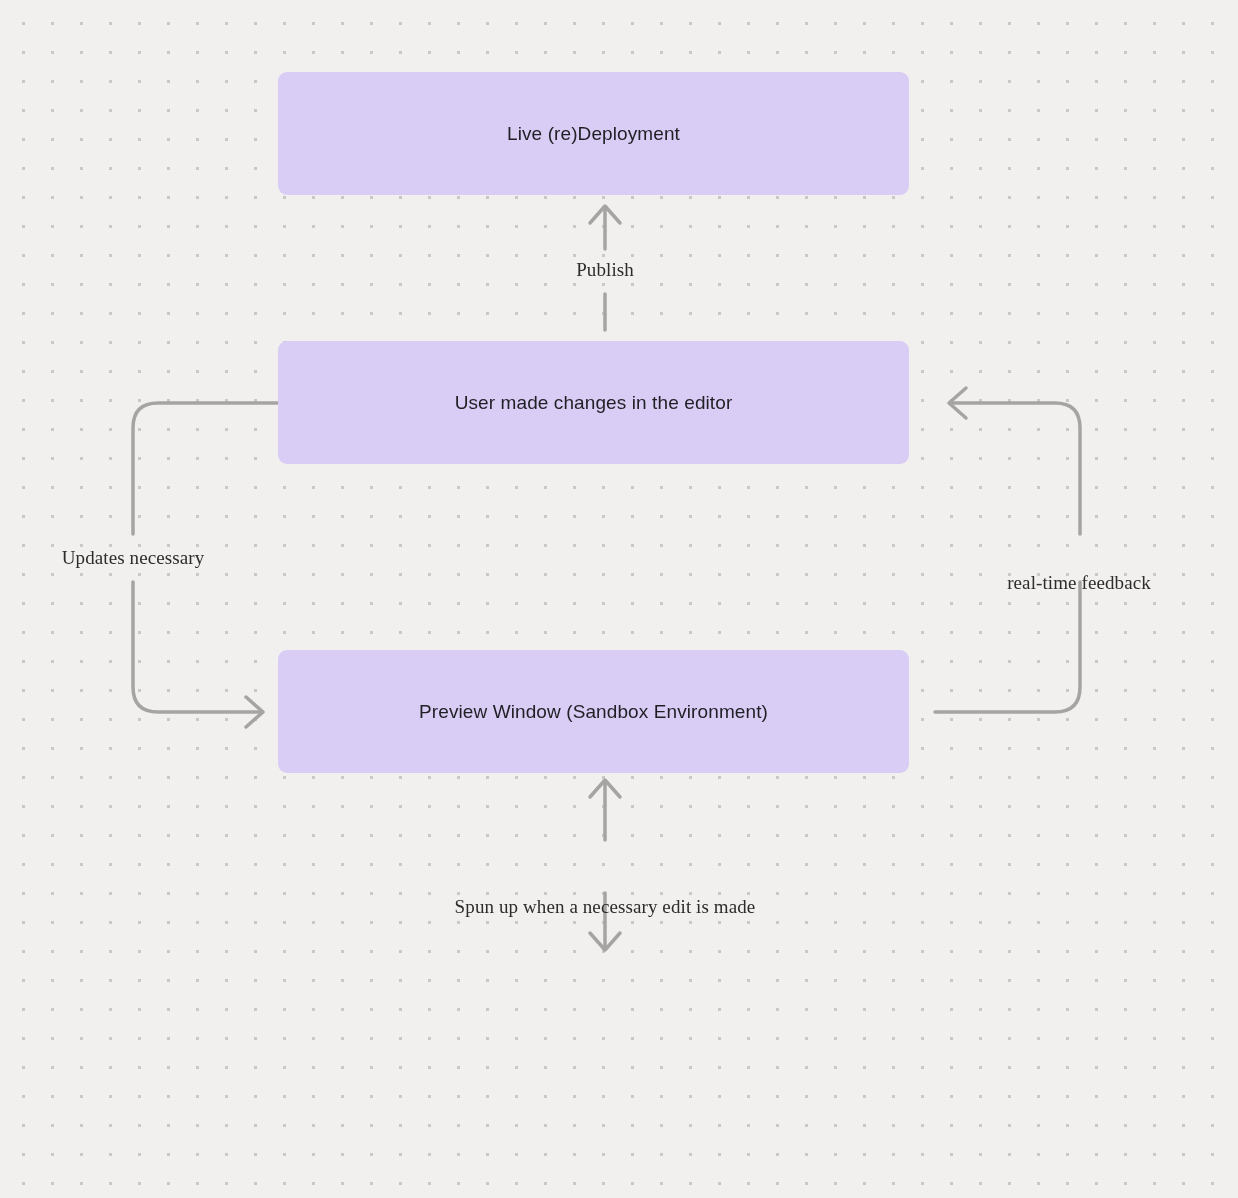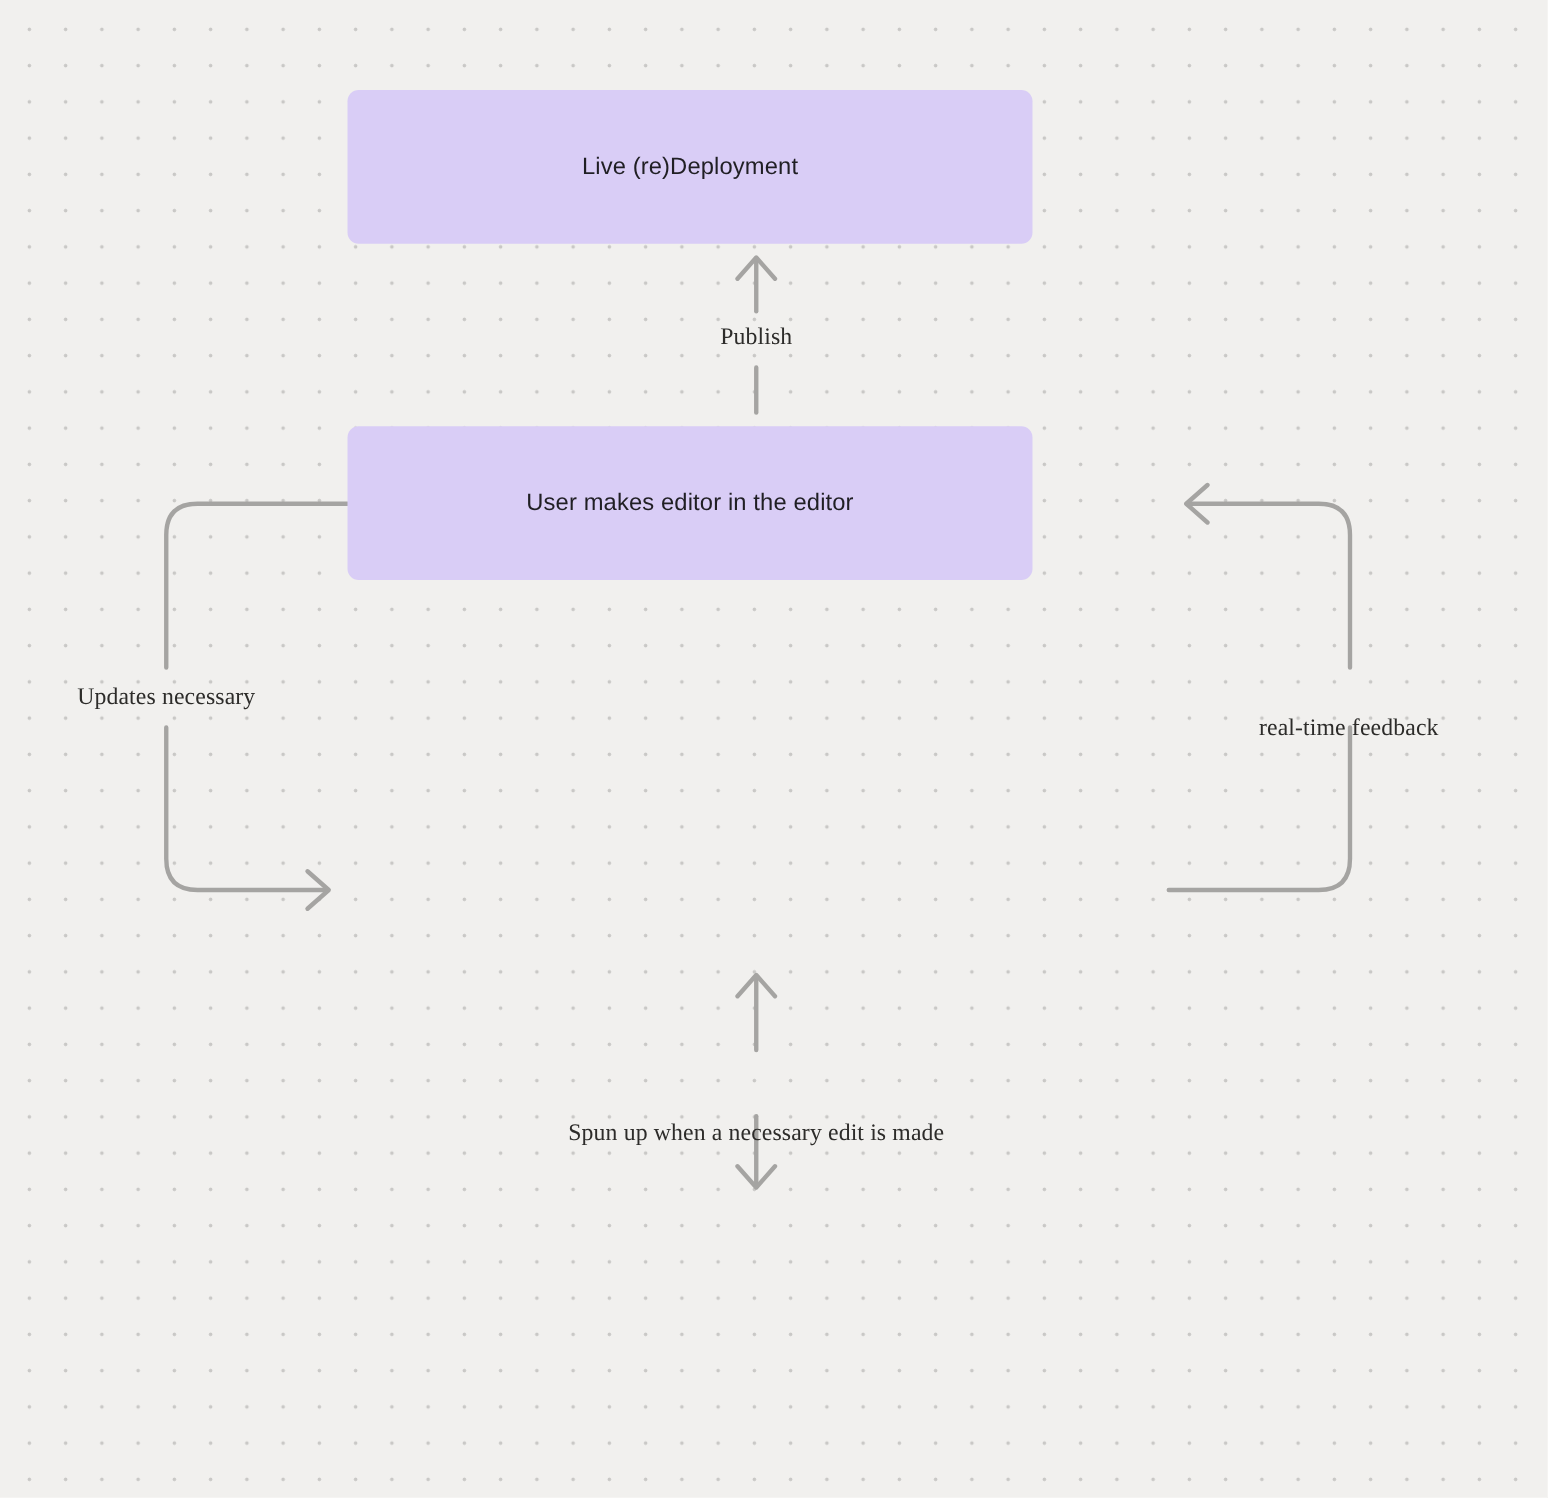--- a/index.html
+++ b/index.html
@@ -25,21 +25,21 @@
   .edge-path {
     fill: none;
     stroke: var(--arrow-color, #a5a4a2);
     stroke-width: 3.5;
     stroke-linecap: round;
     stroke-linejoin: round;
   }
   .node {
     position: absolute;
     left: 278px;
-    width: 548px;
+    width: 631px;
     height: 123px;
     background: var(--node-fill, #d9cdf6);
     border-radius: 9px;
     display: flex;
     align-items: center;
     justify-content: center;
     color: var(--node-text-color, #201f24);
     font-size: 19px;
     letter-spacing: 0.1px;
   }
@@ -84,23 +84,26 @@
       <path class="edge-path" d="M605 893 V 946"></path>
       <path class="edge-path" d="M590 933 L605 950 L620 933"></path>
     </g>
   </svg>
 
   <div class="node" style="top:72px">
     <span>Live (re)Deployment</span>
   </div>
 
   <div class="node" style="top:341px">
-    <span>User makes editor in the editor</span>
+    <span>User made changes in the editor</span>
   </div>
 
+  <div class="node" style="top:650px">
+    <span>Preview Window (Sandbox Environment)</span>
+  </div>
 
 
   <div class="edge-label" style="left:605px; top:270px">Publish</div>
   <div class="edge-label" style="left:133px; top:558px">Updates necessary</div>
   <div class="edge-label" style="left:1079px; top:583px">real-time feedback</div>
   <div class="edge-label" style="left:605px; top:907px">Spun up when a necessary edit is made</div>
 
 </div>
 
 </body></html>

